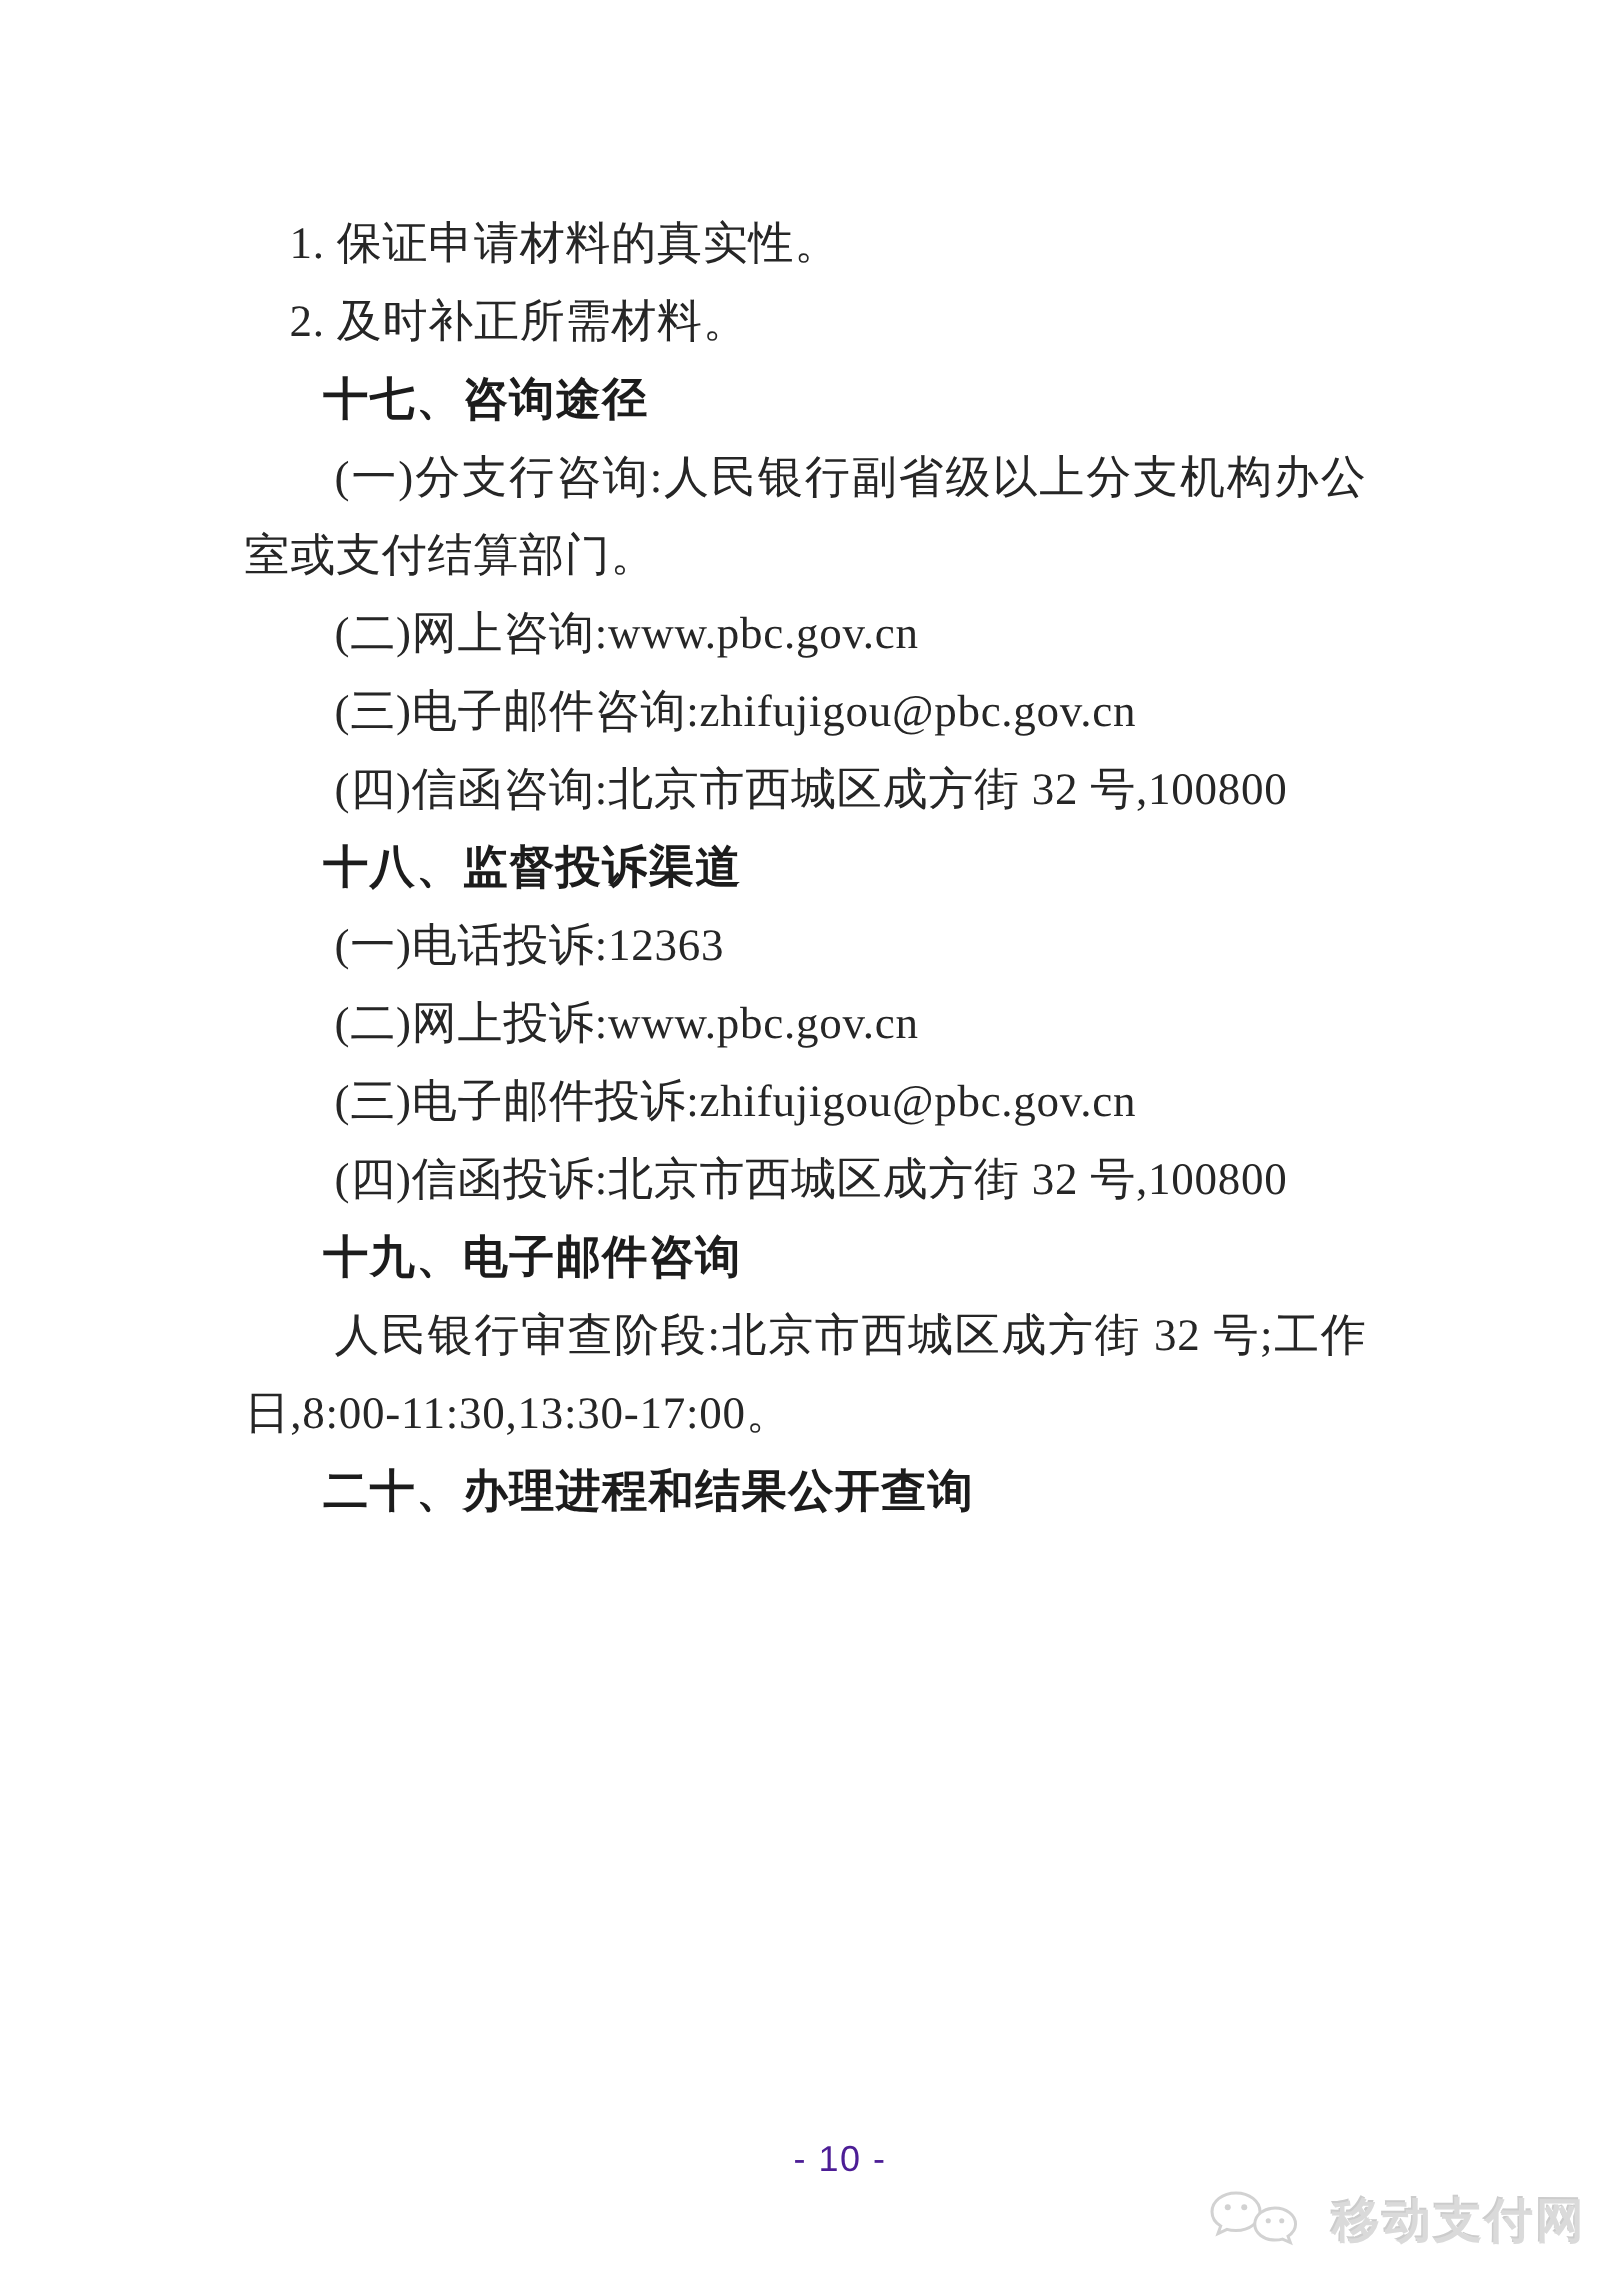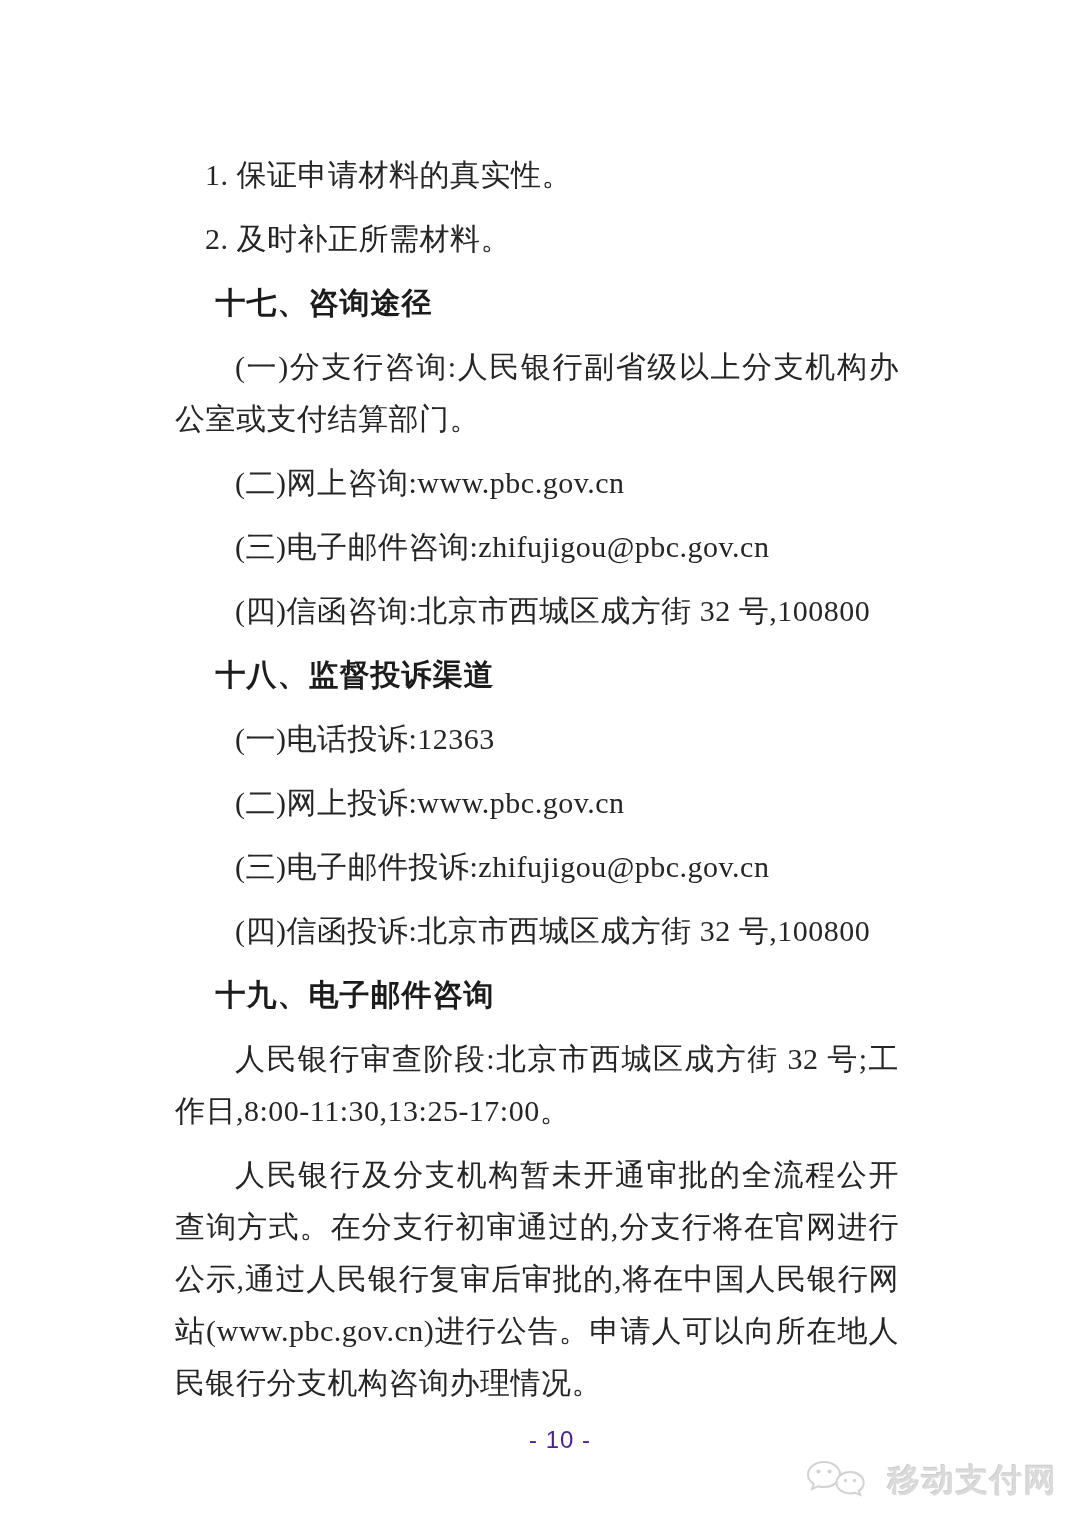--- a/index.html
+++ b/index.html
@@ -19,21 +19,21 @@
     inset: 0;
     background: #ffffff;
   }
   .doc-body {
     position: absolute;
     top: 137px;
     left: 163px;
     width: 748px;
   }
   .para {
-    margin: 12px;
+    margin: 0;
     font-family: "Liberation Serif", "DejaVu Serif", serif;
     font-size: 30px;
     line-height: 52px;
     color: #262626;
     text-align: justify;
     text-indent: 2em;
     letter-spacing: 0.5px;
   }
   .para.num {
     text-indent: 1em;
@@ -94,22 +94,22 @@
       <p class="para">(一)分支行咨询:人民银行副省级以上分支机构办公室或支付结算部门。</p>
       <p class="para">(二)网上咨询:www.pbc.gov.cn</p>
       <p class="para">(三)电子邮件咨询:zhifujigou@pbc.gov.cn</p>
       <p class="para">(四)信函咨询:北京市西城区成方街 32 号,100800</p>
       <p class="heading">十八、监督投诉渠道</p>
       <p class="para">(一)电话投诉:12363</p>
       <p class="para">(二)网上投诉:www.pbc.gov.cn</p>
       <p class="para">(三)电子邮件投诉:zhifujigou@pbc.gov.cn</p>
       <p class="para">(四)信函投诉:北京市西城区成方街 32 号,100800</p>
       <p class="heading">十九、电子邮件咨询</p>
-      <p class="para">人民银行审查阶段:北京市西城区成方街 32 号;工作日,8:00-11:30,13:25-17:00。</p>
-      <p class="para">人民银行及分支机构暂未开通审批的全流程公开查询方式。在分支行初审通过的,分支行将在官网进行公示,通过人民银行复审后审批的,将在中国人民银行网站(www.pbc.gov.cn)进行公告。申请人可以向所在地人民银行分支机构咨询办理情况。</p>
+      <p class="para">人民银行审查阶段:北京市西城区成方街 32 号;工作日,8:00-11:30,13:30-17:00。</p>
+      <p class="heading">二十、办理进程和结果公开查询</p>
     </div>
 
   <div class="page-number">- 10 -</div>
 
   <div class="watermark">
     <span class="watermark-icon">
       <svg width="64" height="46" viewBox="0 0 64 46">
         <g fill="#ffffff" stroke="#d2d2d2" stroke-width="2">
           <path d="M 20 4 C 11 4 4 9.5 4 16.5 C 4 20.5 6.2 23.8 9.8 26 L 8 31 L 14 28.2 C 15.8 28.8 17.8 29 20 29 C 29 29 36 23.5 36 16.5 C 36 9.5 29 4 20 4 Z"></path>
           <path d="M 46 14 C 38.5 14 32.5 18.7 32.5 24.7 C 32.5 30.7 38.5 35.4 46 35.4 C 47.8 35.4 49.5 35.2 51 34.7 L 56.2 37 L 54.7 32.8 C 57.7 30.9 59.7 28 59.7 24.7 C 59.7 18.7 53.5 14 46 14 Z"></path>

